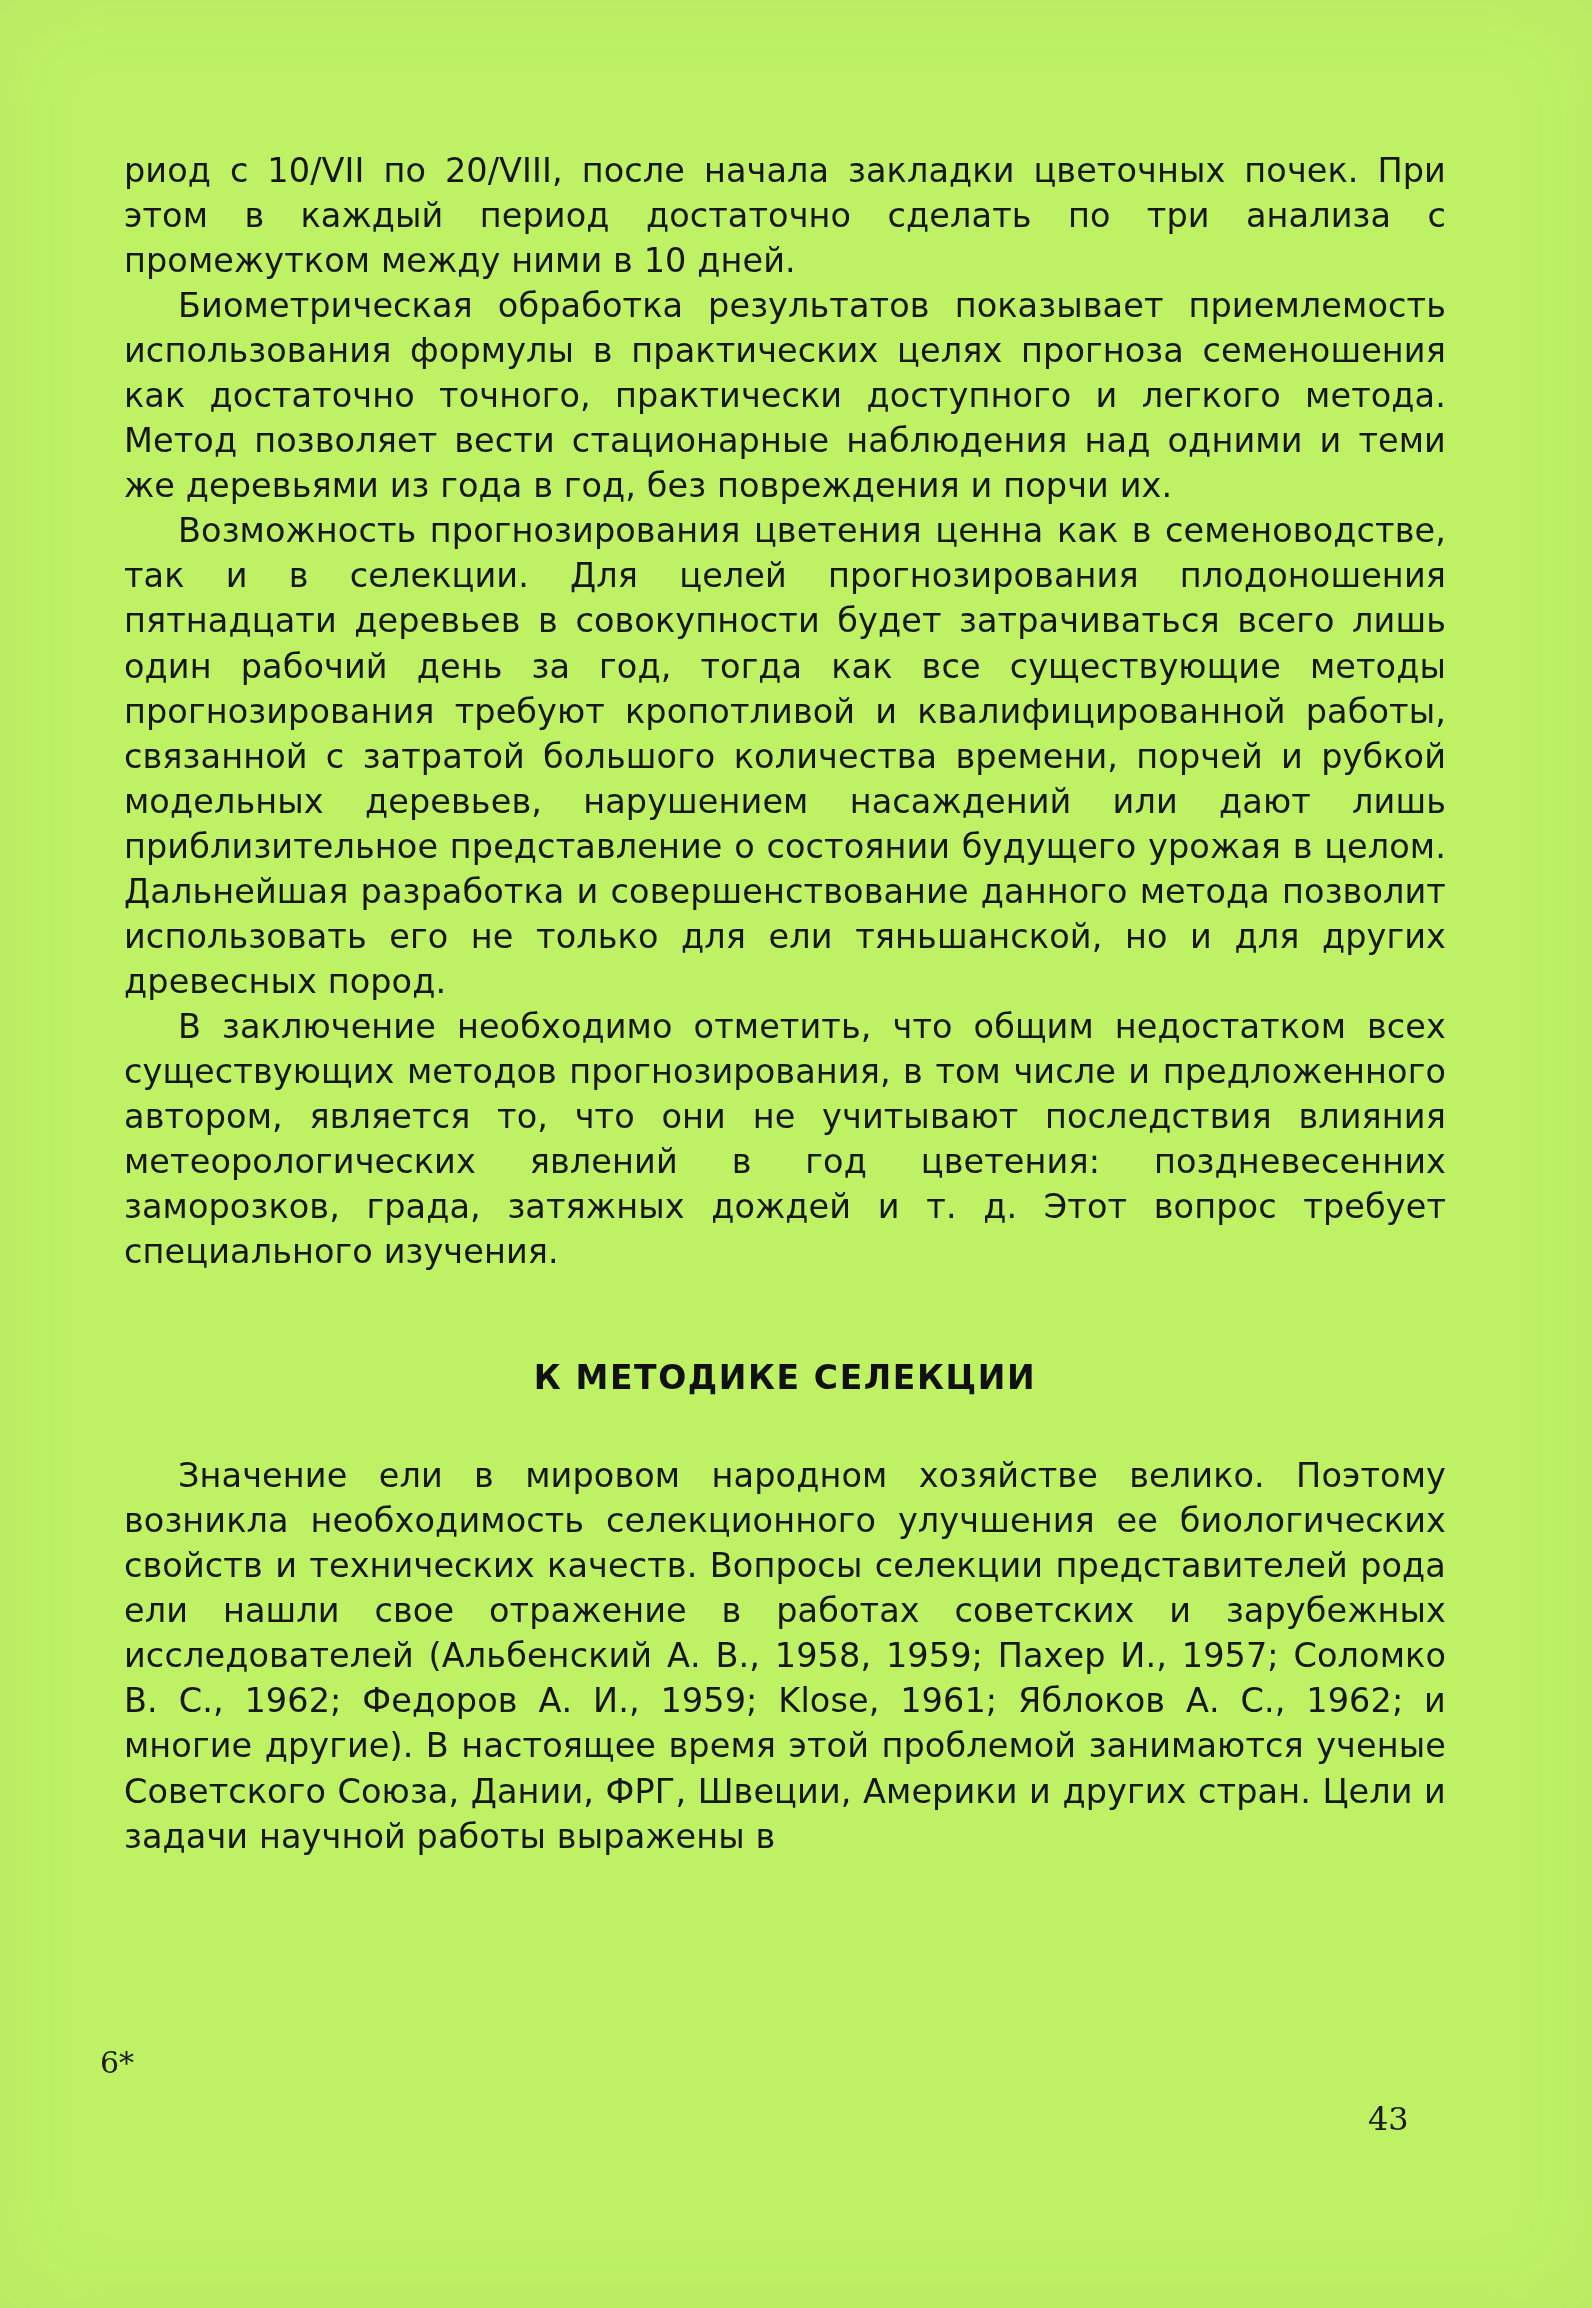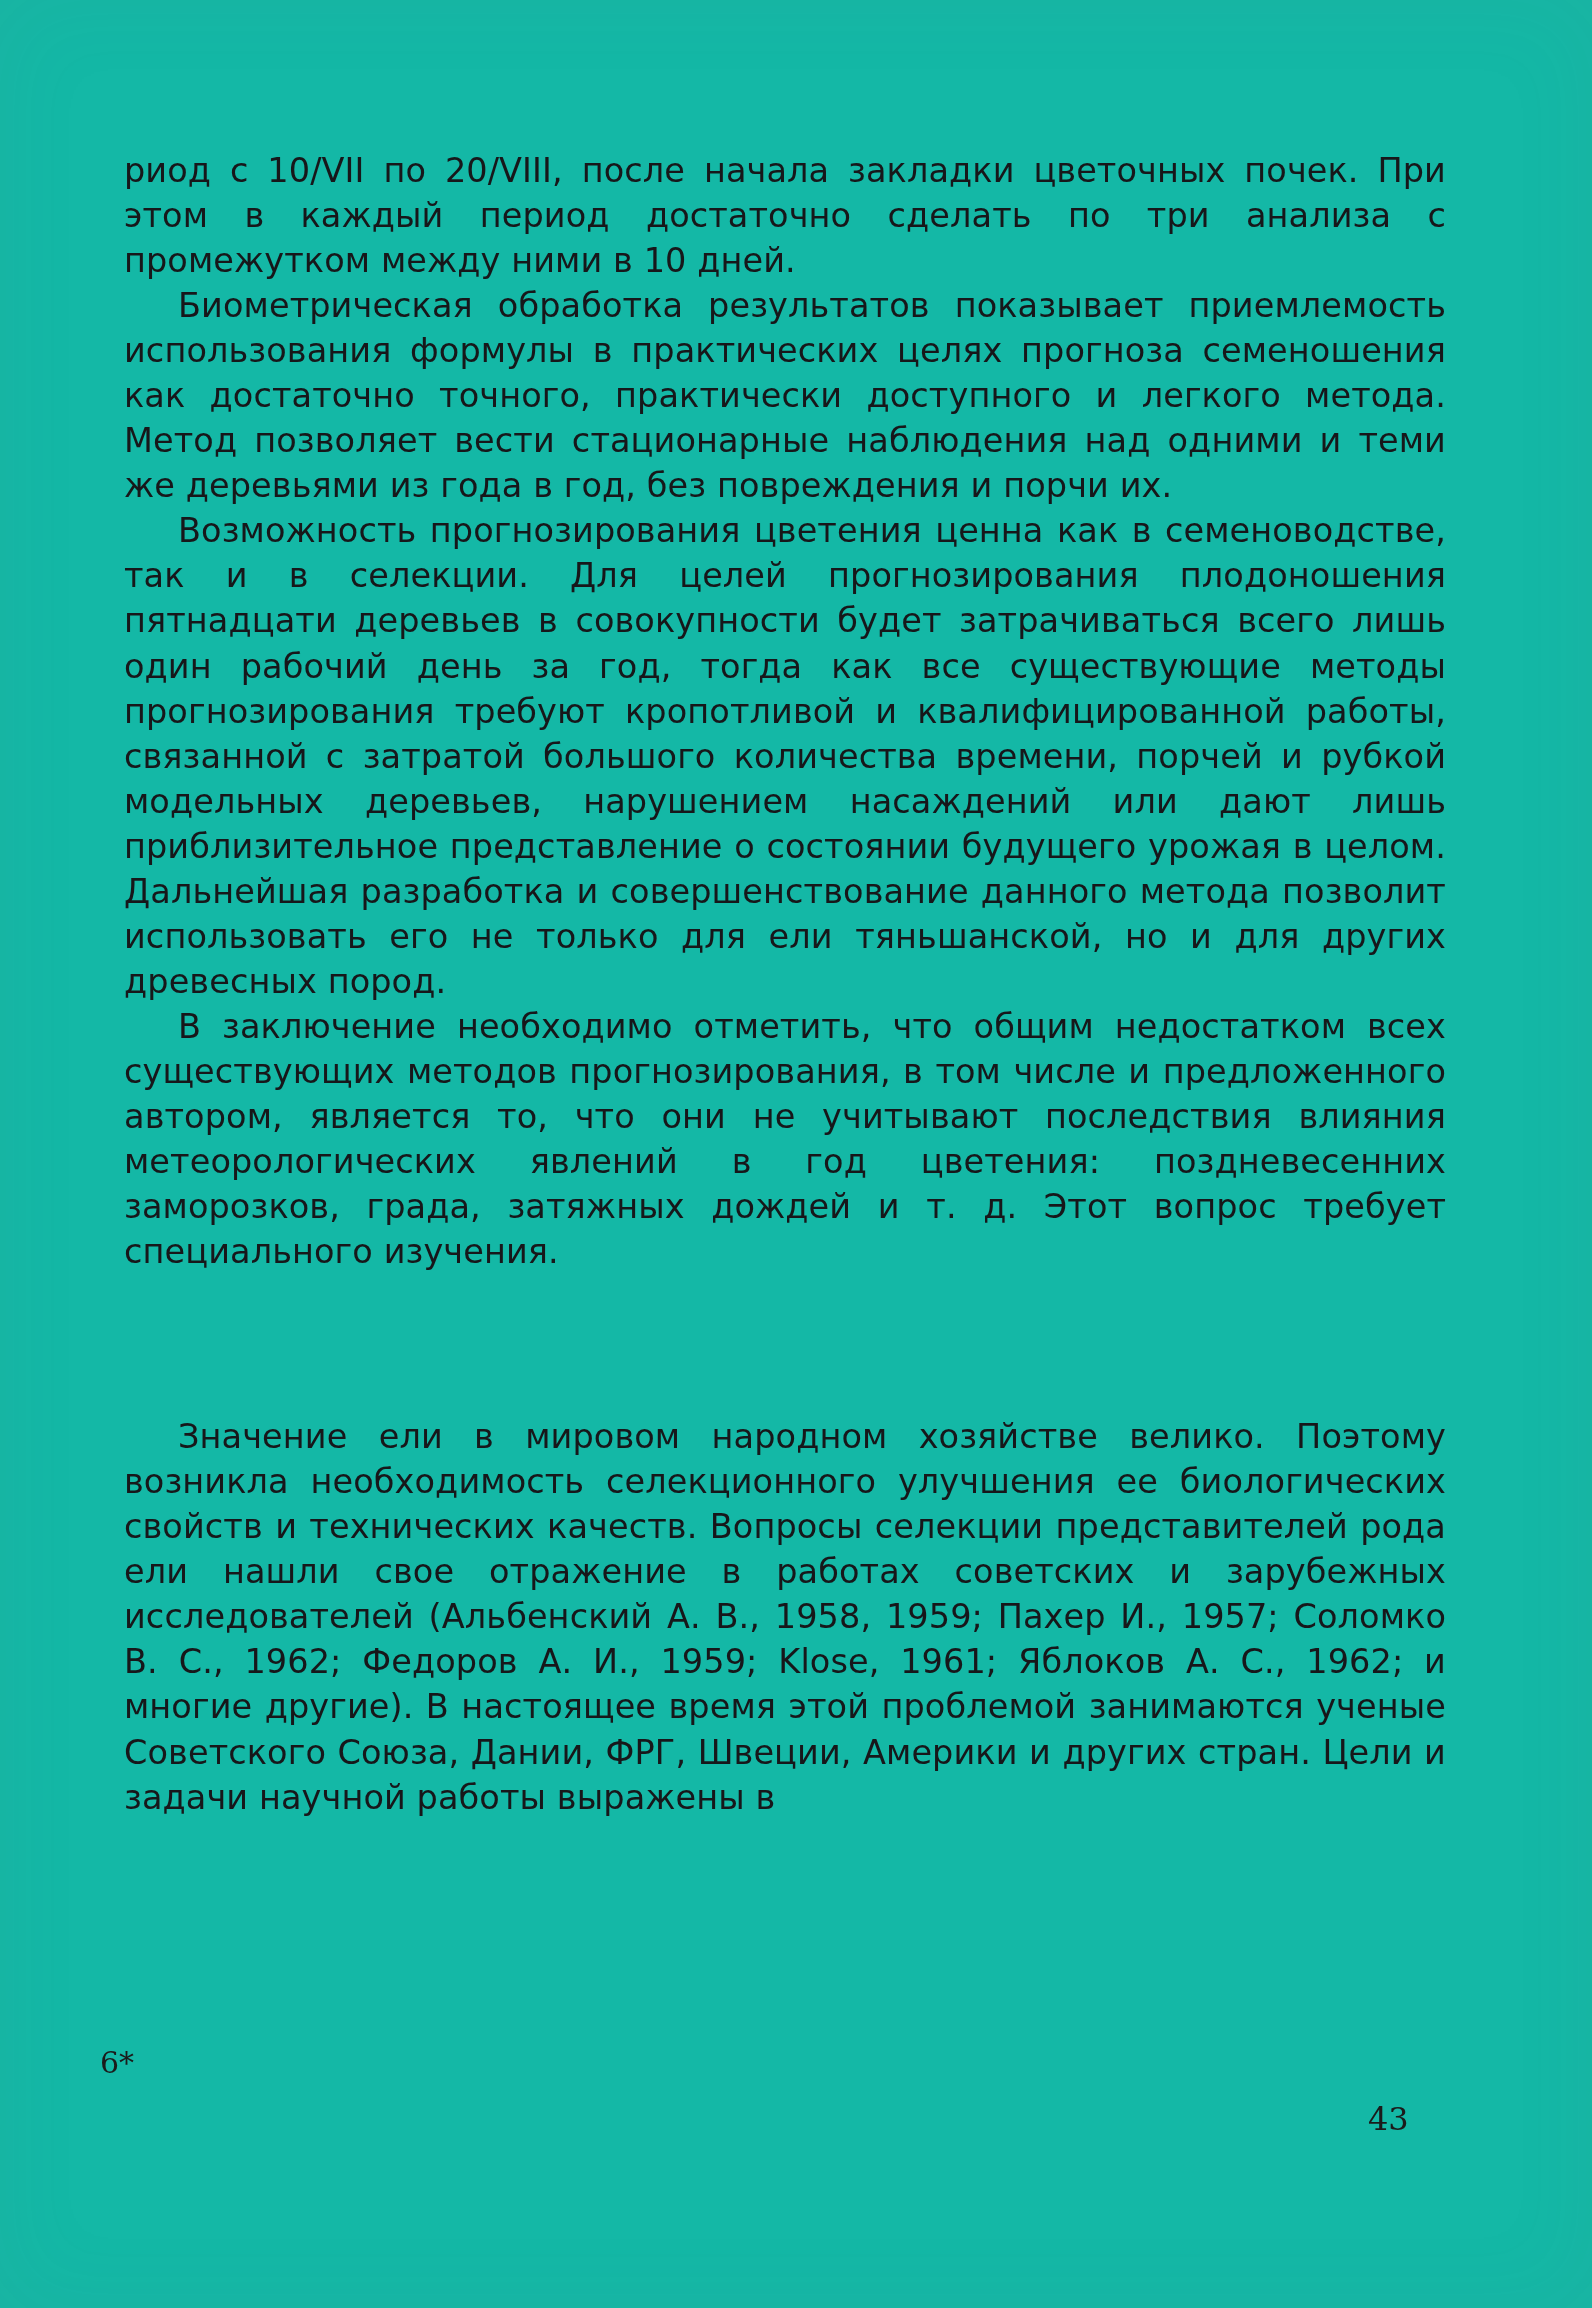--- a/index.html
+++ b/index.html
@@ -14,21 +14,21 @@
     font-family: "DejaVu Sans", sans-serif;
     color: #1b1b1b;
     overflow: hidden;
   }
   .page {
     position: absolute;
     left: 0;
     top: 0;
     width: 1592px;
     height: 2308px;
-    background: #14b8a6;
+    background: #bef264;
   }
   .content {
     position: absolute;
     left: 124px;
     top: 148px;
     width: 1322px;
   }
   p.para {
     margin: 0;
     font-size: 33.5px;
@@ -87,20 +87,21 @@
     <p class="para noindent">риод с 10/VII по 20/VIII, после начала закладки цветочных почек. При этом в каждый период достаточно сделать по три анализа с промежутком между ними в 10 дней.</p>
 
     <p class="para indent">Биометрическая обработка результатов показывает приемлемость использования формулы в практических целях прогноза семеношения как достаточно точного, практически доступного и легкого метода. Метод позволяет вести стационарные наблюдения над одними и теми же деревьями из года в год, без повреждения и порчи их.</p>
 
     <p class="para indent">Возможность прогнозирования цветения ценна как в семеноводстве, так и в селекции. Для целей прогнозирования плодоношения пятнадцати деревьев в совокупности будет затрачиваться всего лишь один рабочий день за год, тогда как все существующие методы прогнозирования требуют кропотливой и квалифицированной работы, связанной с затратой большого количества времени, порчей и рубкой модельных деревьев, нарушением насаждений или дают лишь приблизительное представление о состоянии будущего урожая в целом. Дальнейшая разработка и совершенствование данного метода позволит использовать его не только для ели тяньшанской, но и для других древесных пород.</p>
 
     <p class="para indent">В заключение необходимо отметить, что общим недостатком всех существующих методов прогнозирования, в том числе и предложенного автором, является то, что они не учитывают последствия влияния метеорологических явлений в год цветения: поздневесенних заморозков, града, затяжных дождей и т. д. Этот вопрос требует специального изучения.</p>
 
     <div class="gap-title-top"></div>
 
+    <h2 class="section-title">К МЕТОДИКЕ СЕЛЕКЦИИ</h2>
 
     <div class="gap-title-bottom"></div>
 
     <p class="para indent">Значение ели в мировом народном хозяйстве велико. Поэтому возникла необходимость селекционного улучшения ее биологических свойств и технических качеств. Вопросы селекции представителей рода ели нашли свое отражение в работах советских и зарубежных исследователей (Альбенский А. В., 1958, 1959; Пахер И., 1957; Соломко В. С., 1962; Федоров А. И., 1959; Klose, 1961; Яблоков А. С., 1962; и многие другие). В настоящее время этой проблемой занимаются ученые Советского Союза, Дании, ФРГ, Швеции, Америки и других стран. Цели и задачи научной работы выражены в</p>
 
   </div>
 
   <div class="footer-left">6*</div>
 
   <div class="footer-right">43</div>

